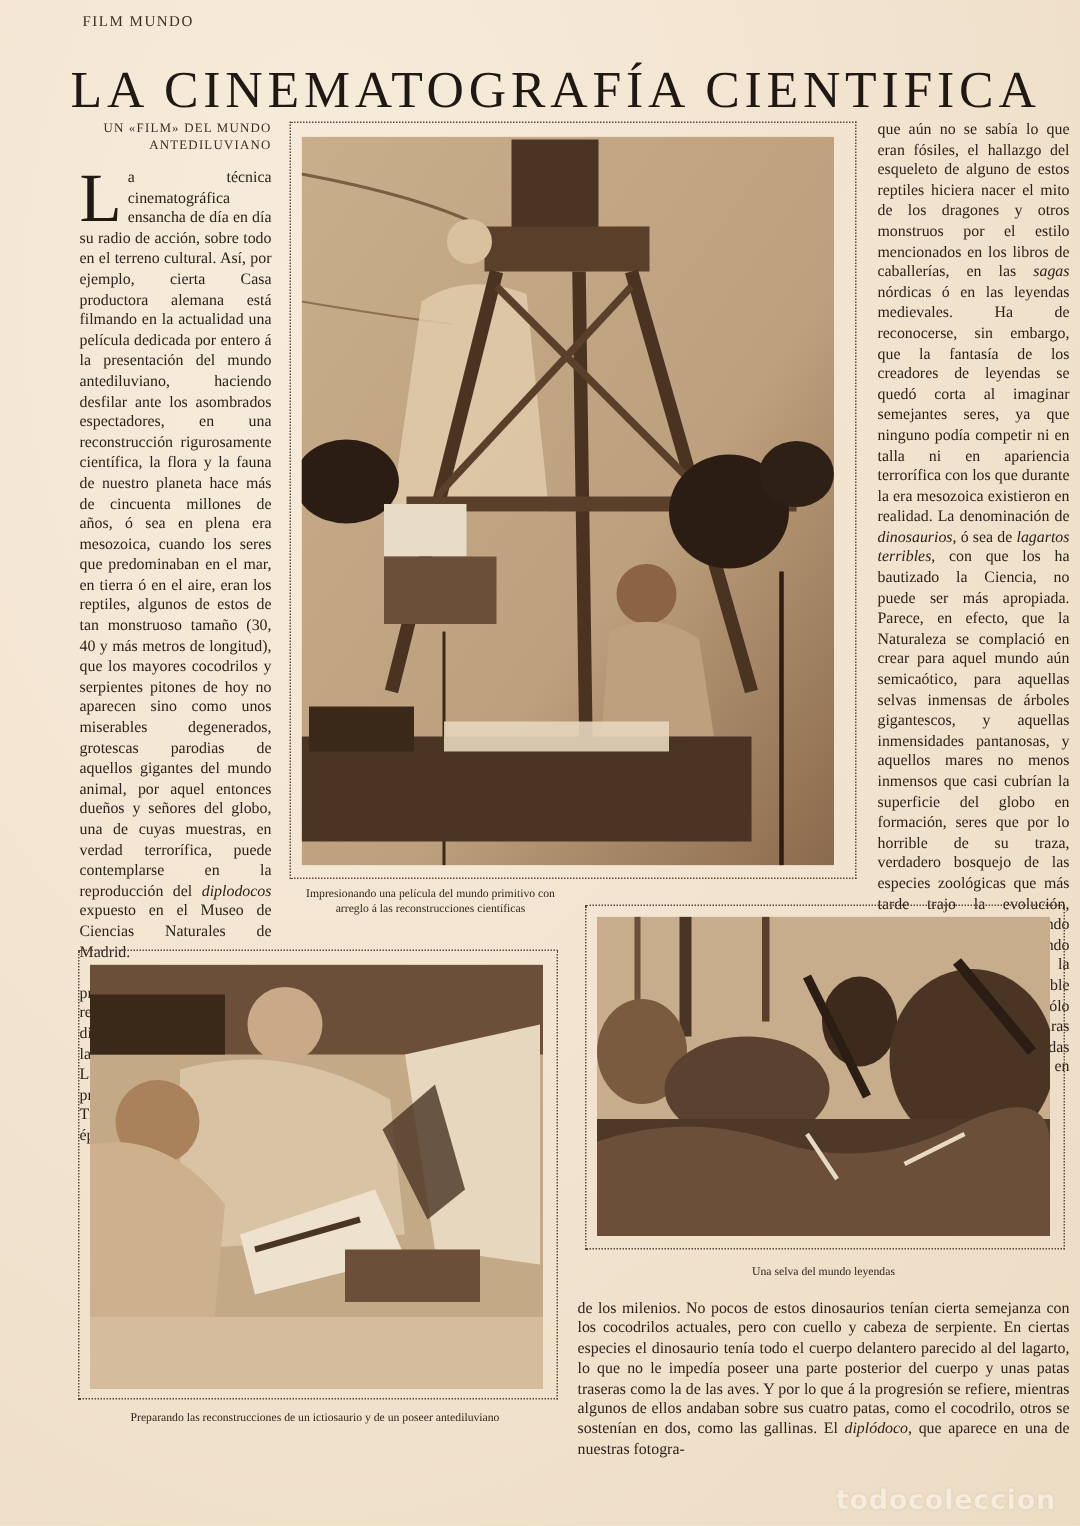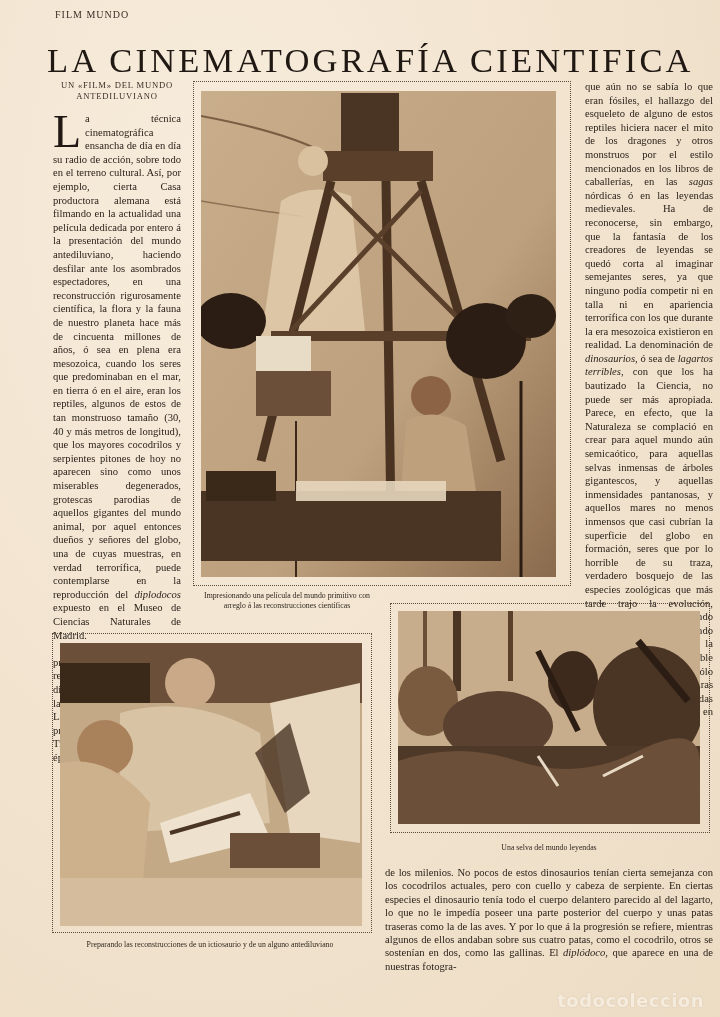--- a/index.html
+++ b/index.html
@@ -20,21 +20,21 @@
     color:#1f1813; white-space:nowrap;
   }
   .col {
     position:absolute; font-size:10.6px; line-height:13.6px;
     text-align:justify; color:#2b221b;
   }
   .col p { margin:0; text-indent:10px; }
   .col p.first { text-indent:0; }
   .subhead {
     font-size:8.6px; letter-spacing:0.8px; line-height:11px;
-    color:#3a2e26; margin-bottom:10px; text-align:center;
+    color:#3a2e26; margin-bottom:10px; text-align:right;
   }
   .dropcap {
     float:left; font-size:46px; line-height:36px; margin:2px 4px 0 0;
     color:#1f1813;
   }
   .frame {
     position:absolute; border:1px dotted #5d4a3c;
   }
   .photo {
     position:absolute; overflow:hidden;
@@ -149,20 +149,20 @@
       <path d="M60 70 Q130 50 200 90 L210 180 L60 190 Z" fill="#d9c3a5"></path>
       <circle cx="45" cy="105" r="28" fill="#a9825c"></circle>
       <path d="M0 120 Q50 110 90 160 L80 270 L0 270 Z" fill="#cdb08c"></path>
       <path d="M100 180 L190 150 L210 195 L110 220 Z" fill="#eee2cf"></path>
       <line x1="110" y1="190" x2="180" y2="170" stroke="#4a3424" stroke-width="4"></line>
       <path d="M195 110 L230 80 L250 150 L225 170 Z" fill="#4a3424" opacity="0.8"></path>
       <rect x="170" y="190" width="90" height="35" fill="#6b4f39"></rect>
       <rect x="0" y="235" width="302" height="48" fill="#d4bc9c"></rect>
     </svg>
   </div>
-  <div class="caption" style="left:45px; top:940px; width:330px;">Preparando las reconstrucciones de un ictiosaurio y de un alguno antediluviano</div>
+  <div class="caption" style="left:45px; top:940px; width:330px;">Preparando las reconstrucciones de un ictiosaurio y de un poseer antediluviano</div>
 
   <div class="bottom-text">
     <p><span>de los milenios. No pocos de estos dinosaurios tenían cierta semejanza con los cocodrilos actuales, pero con cuello y cabeza de serpiente. En ciertas especies el dinosaurio tenía todo el cuerpo delantero parecido al del lagarto, lo que no le impedía poseer una parte posterior del cuerpo y unas patas traseras como la de las aves. Y por lo que á la progresión se refiere, mientras algunos de ellos andaban sobre sus cuatro patas, como el cocodrilo, otros se sostenían en dos, como las gallinas. El </span><i>diplódoco</i><span>, que aparece en una de nuestras fotogra-</span></p>
   </div>
 
   <div class="watermark">todocoleccion</div>
 </div>
 
 </body></html>

